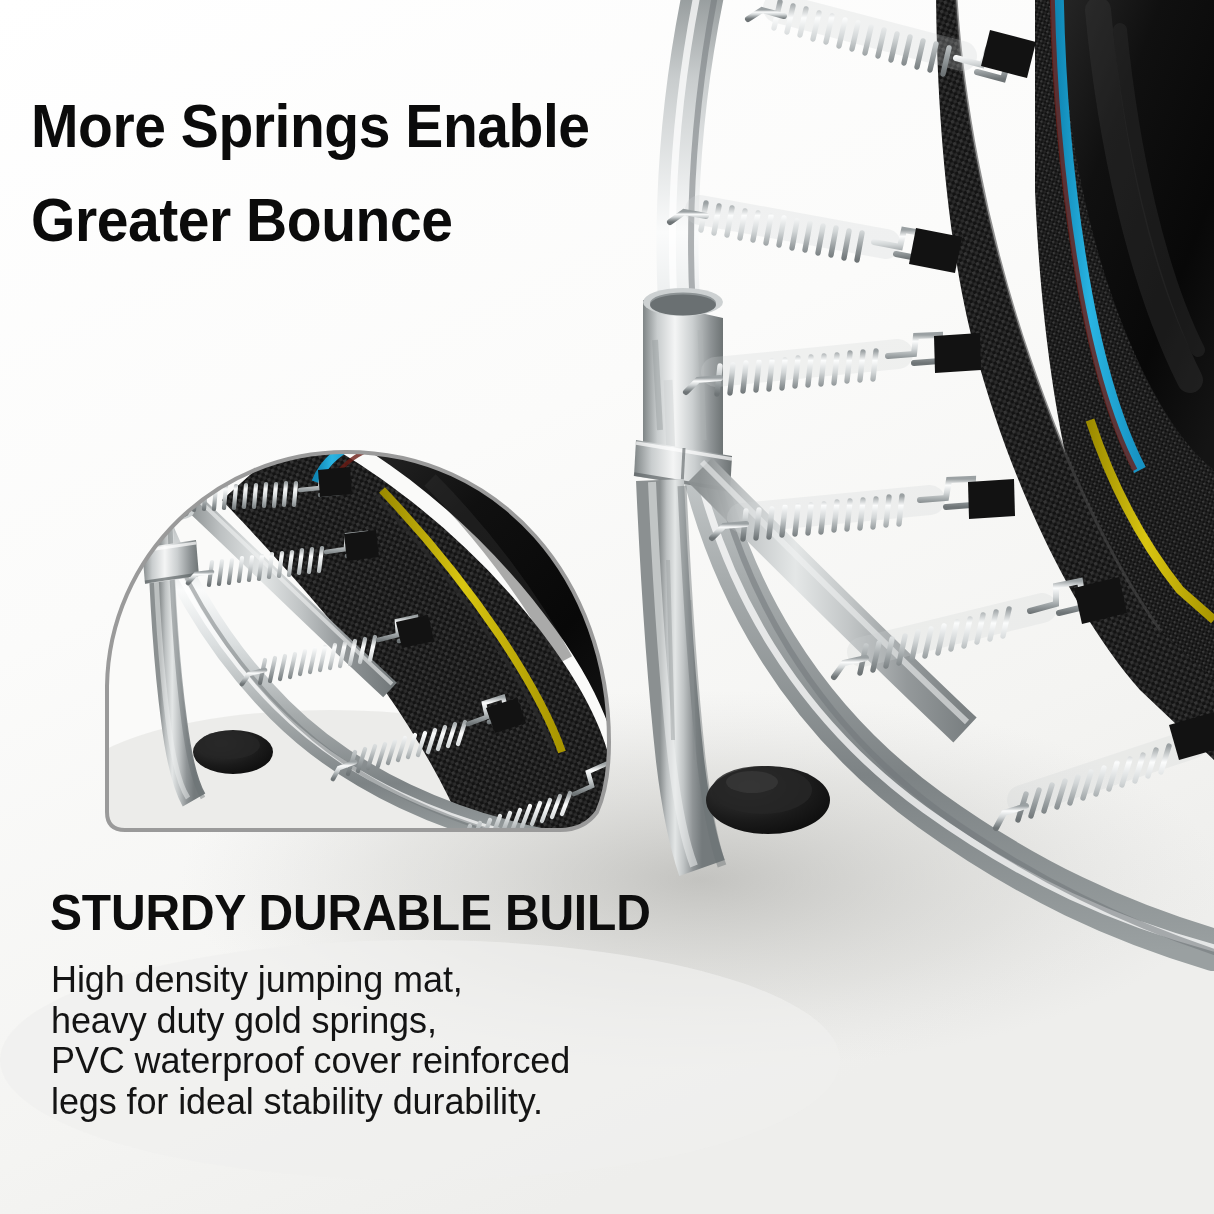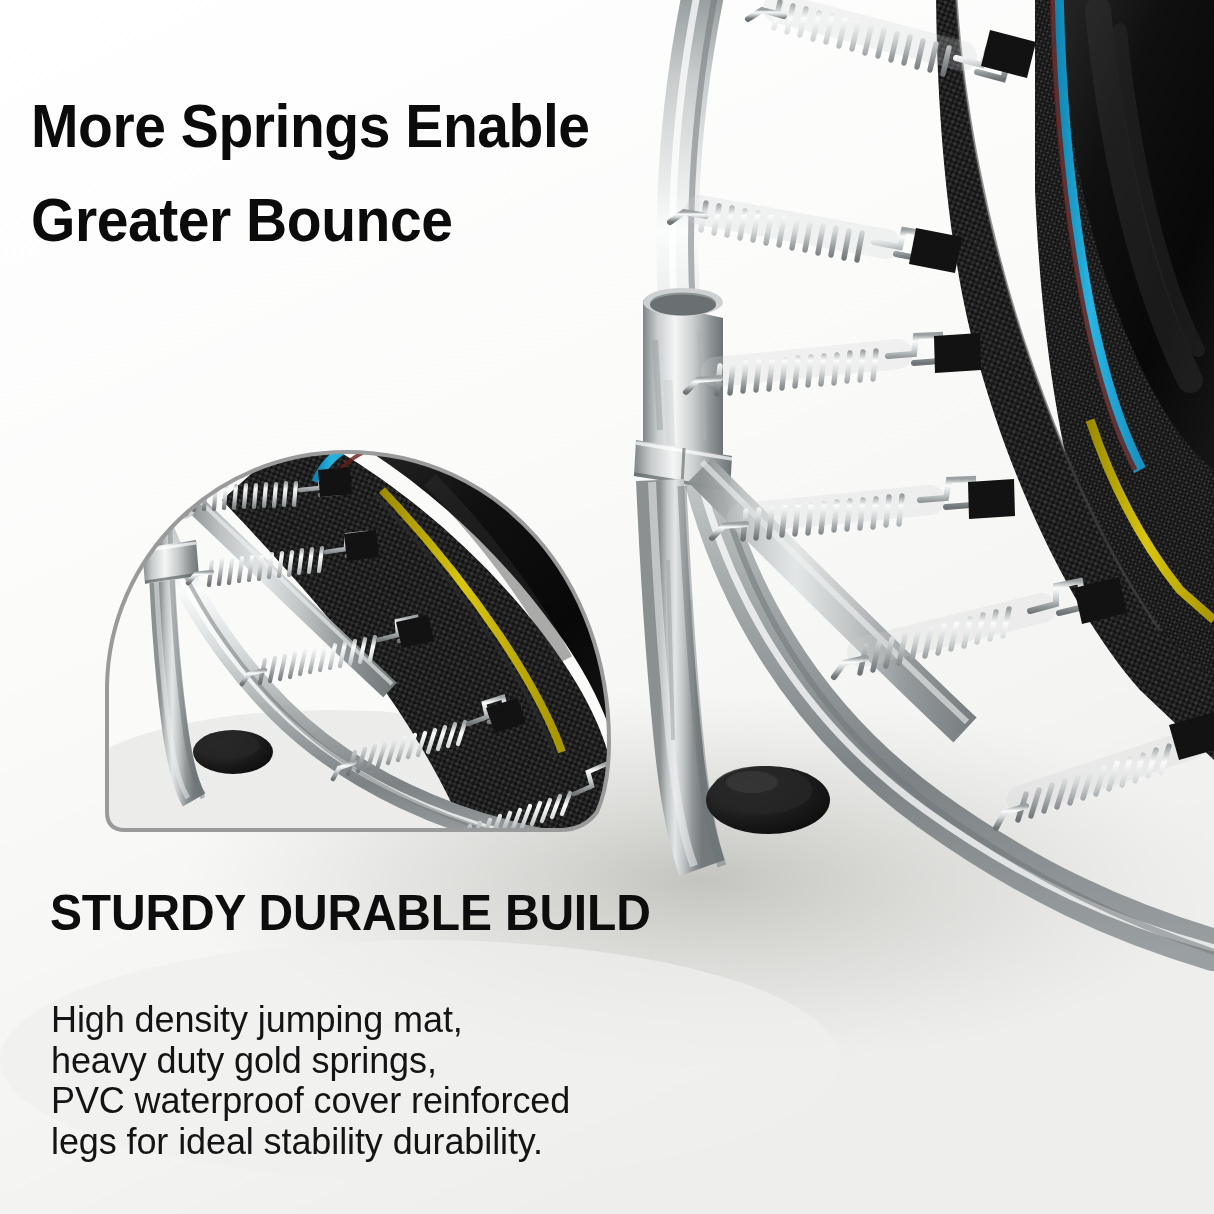--- a/index.html
+++ b/index.html
@@ -33,21 +33,21 @@
     position:absolute;left:50px;top:884px;
     font-weight:bold;
     font-size:50px;
     letter-spacing:-0.2px;
     color:#0d0d0d;
     transform:scaleX(0.96);
     transform-origin:left top;
     z-index:6;
   }
   .body-copy{
-    position:absolute;left:51px;top:1000px;
+    position:absolute;left:51px;top:960px;
     font-size:36px;
     line-height:40.5px;
     color:#141414;
     white-space:pre-line;
     letter-spacing:-0.1px;
     z-index:6;
   }
 </style>
 </head>
 <body>

